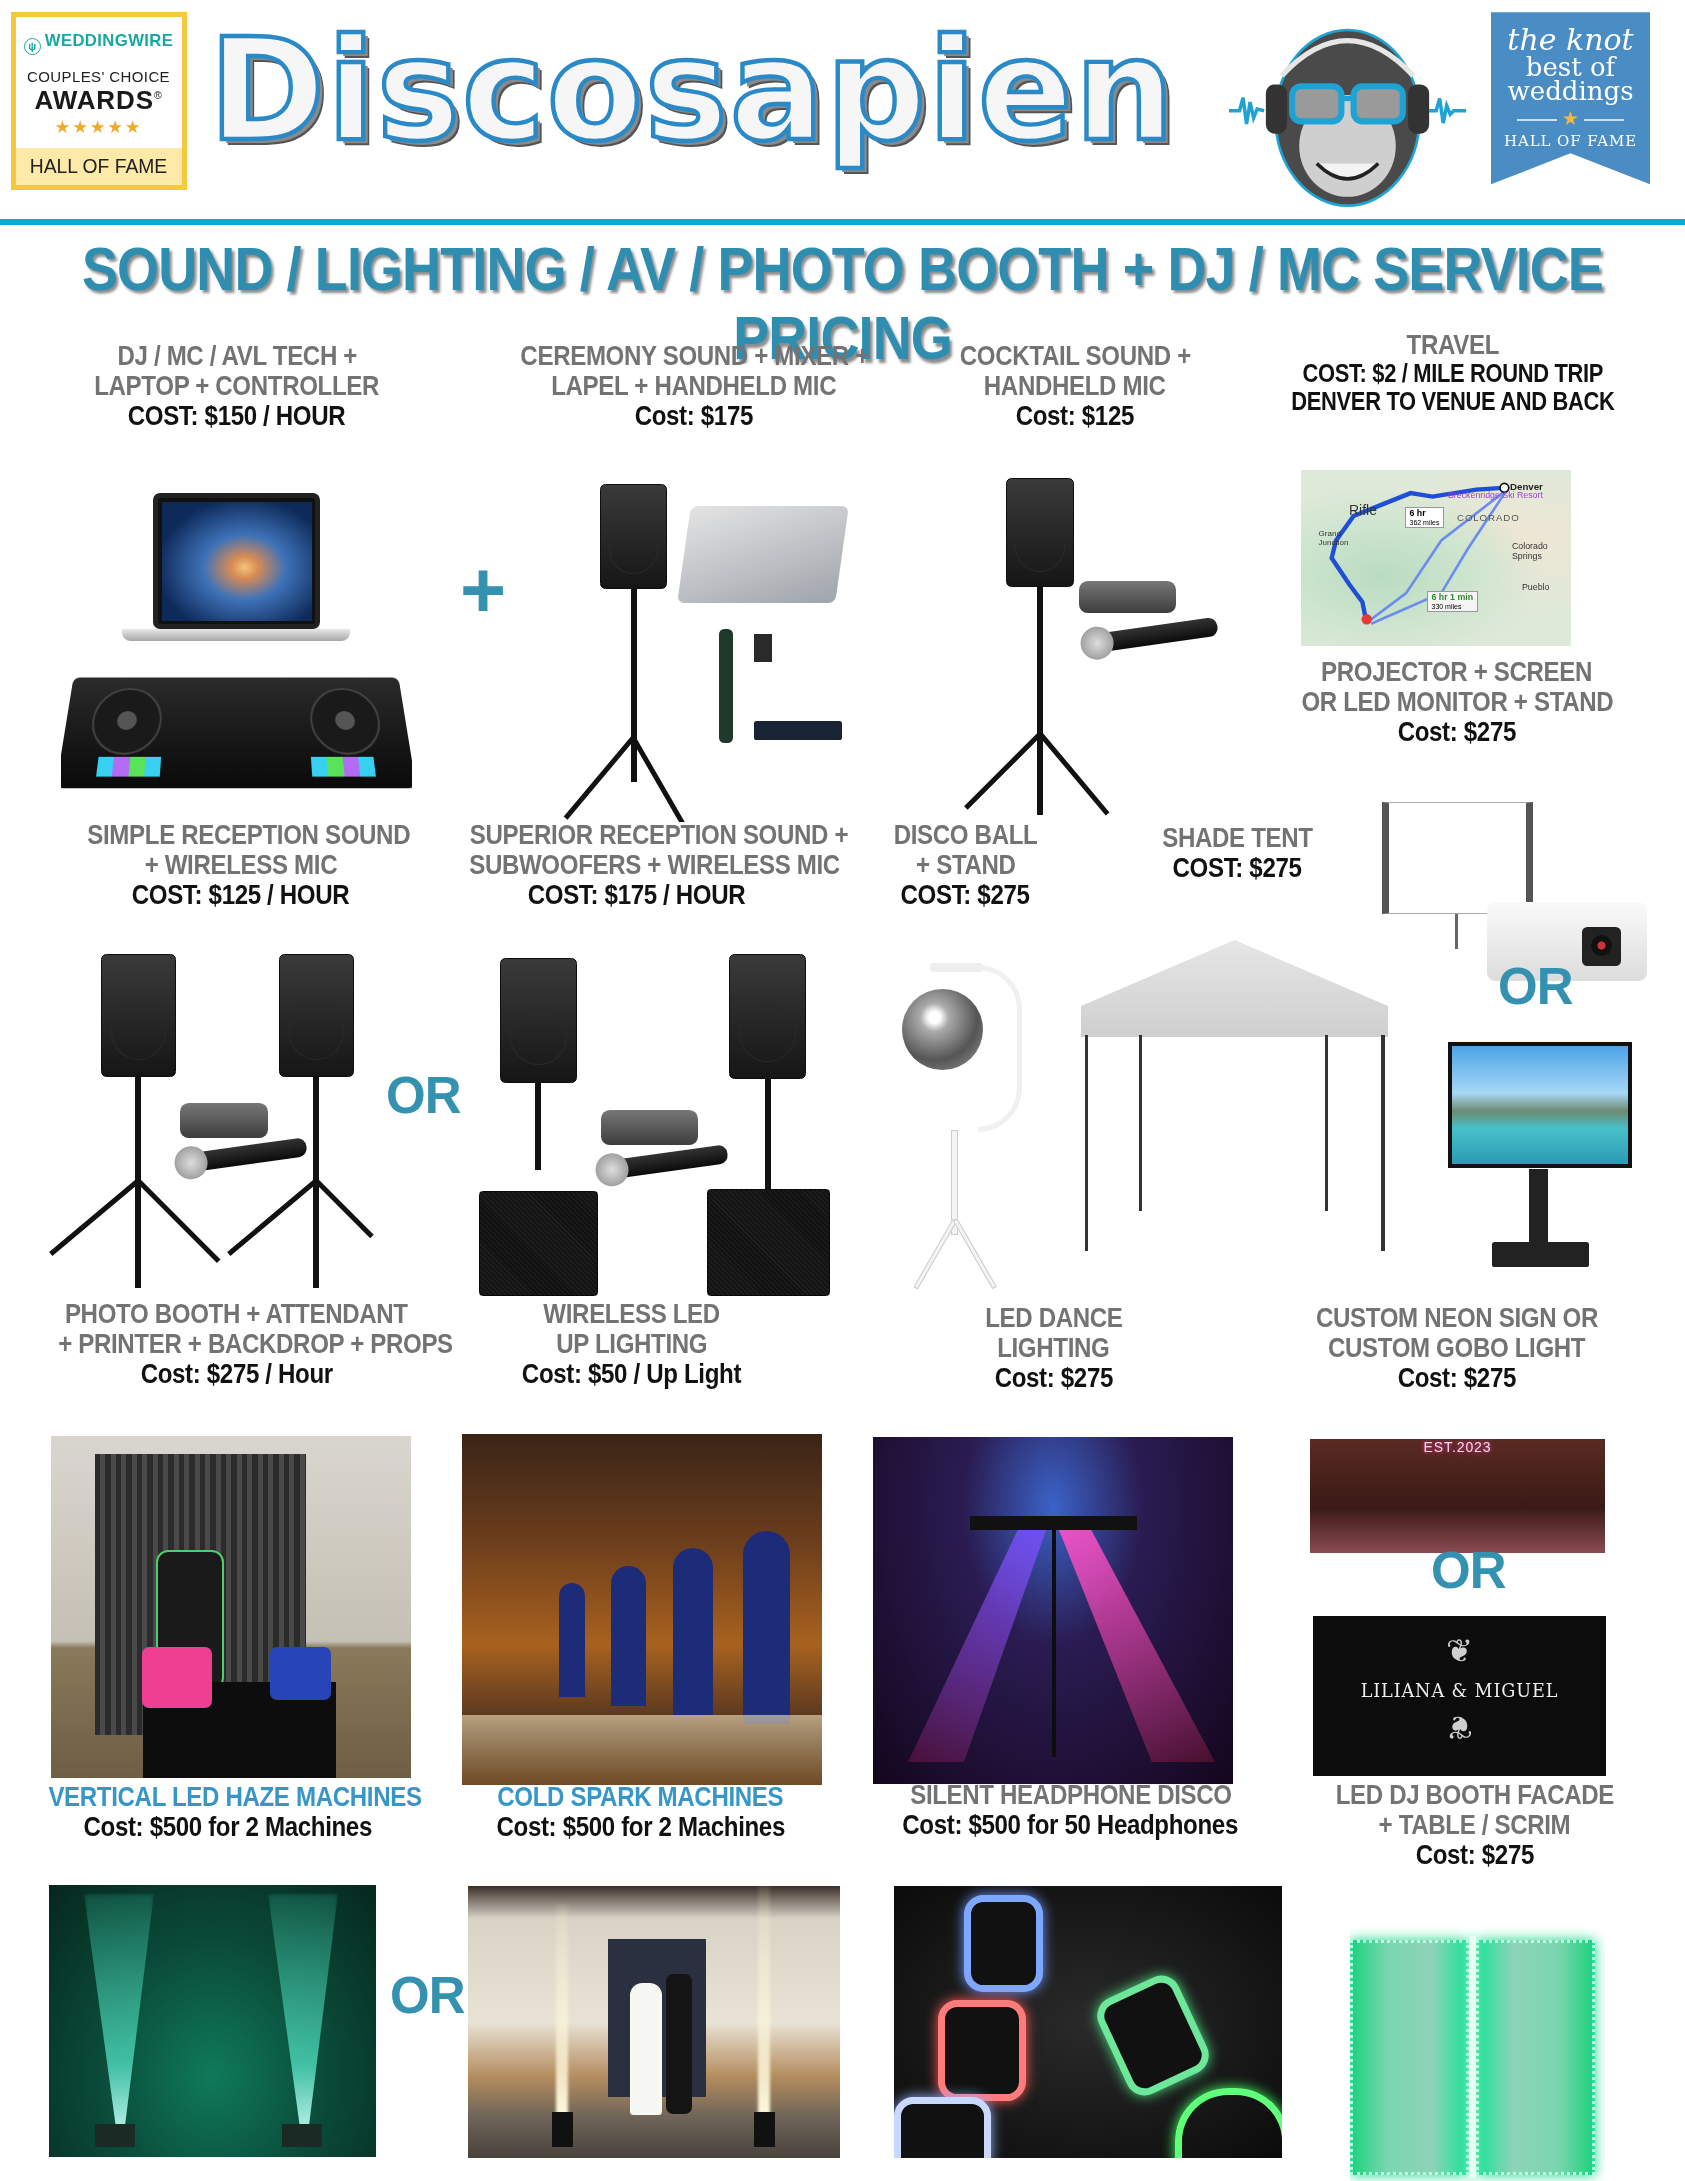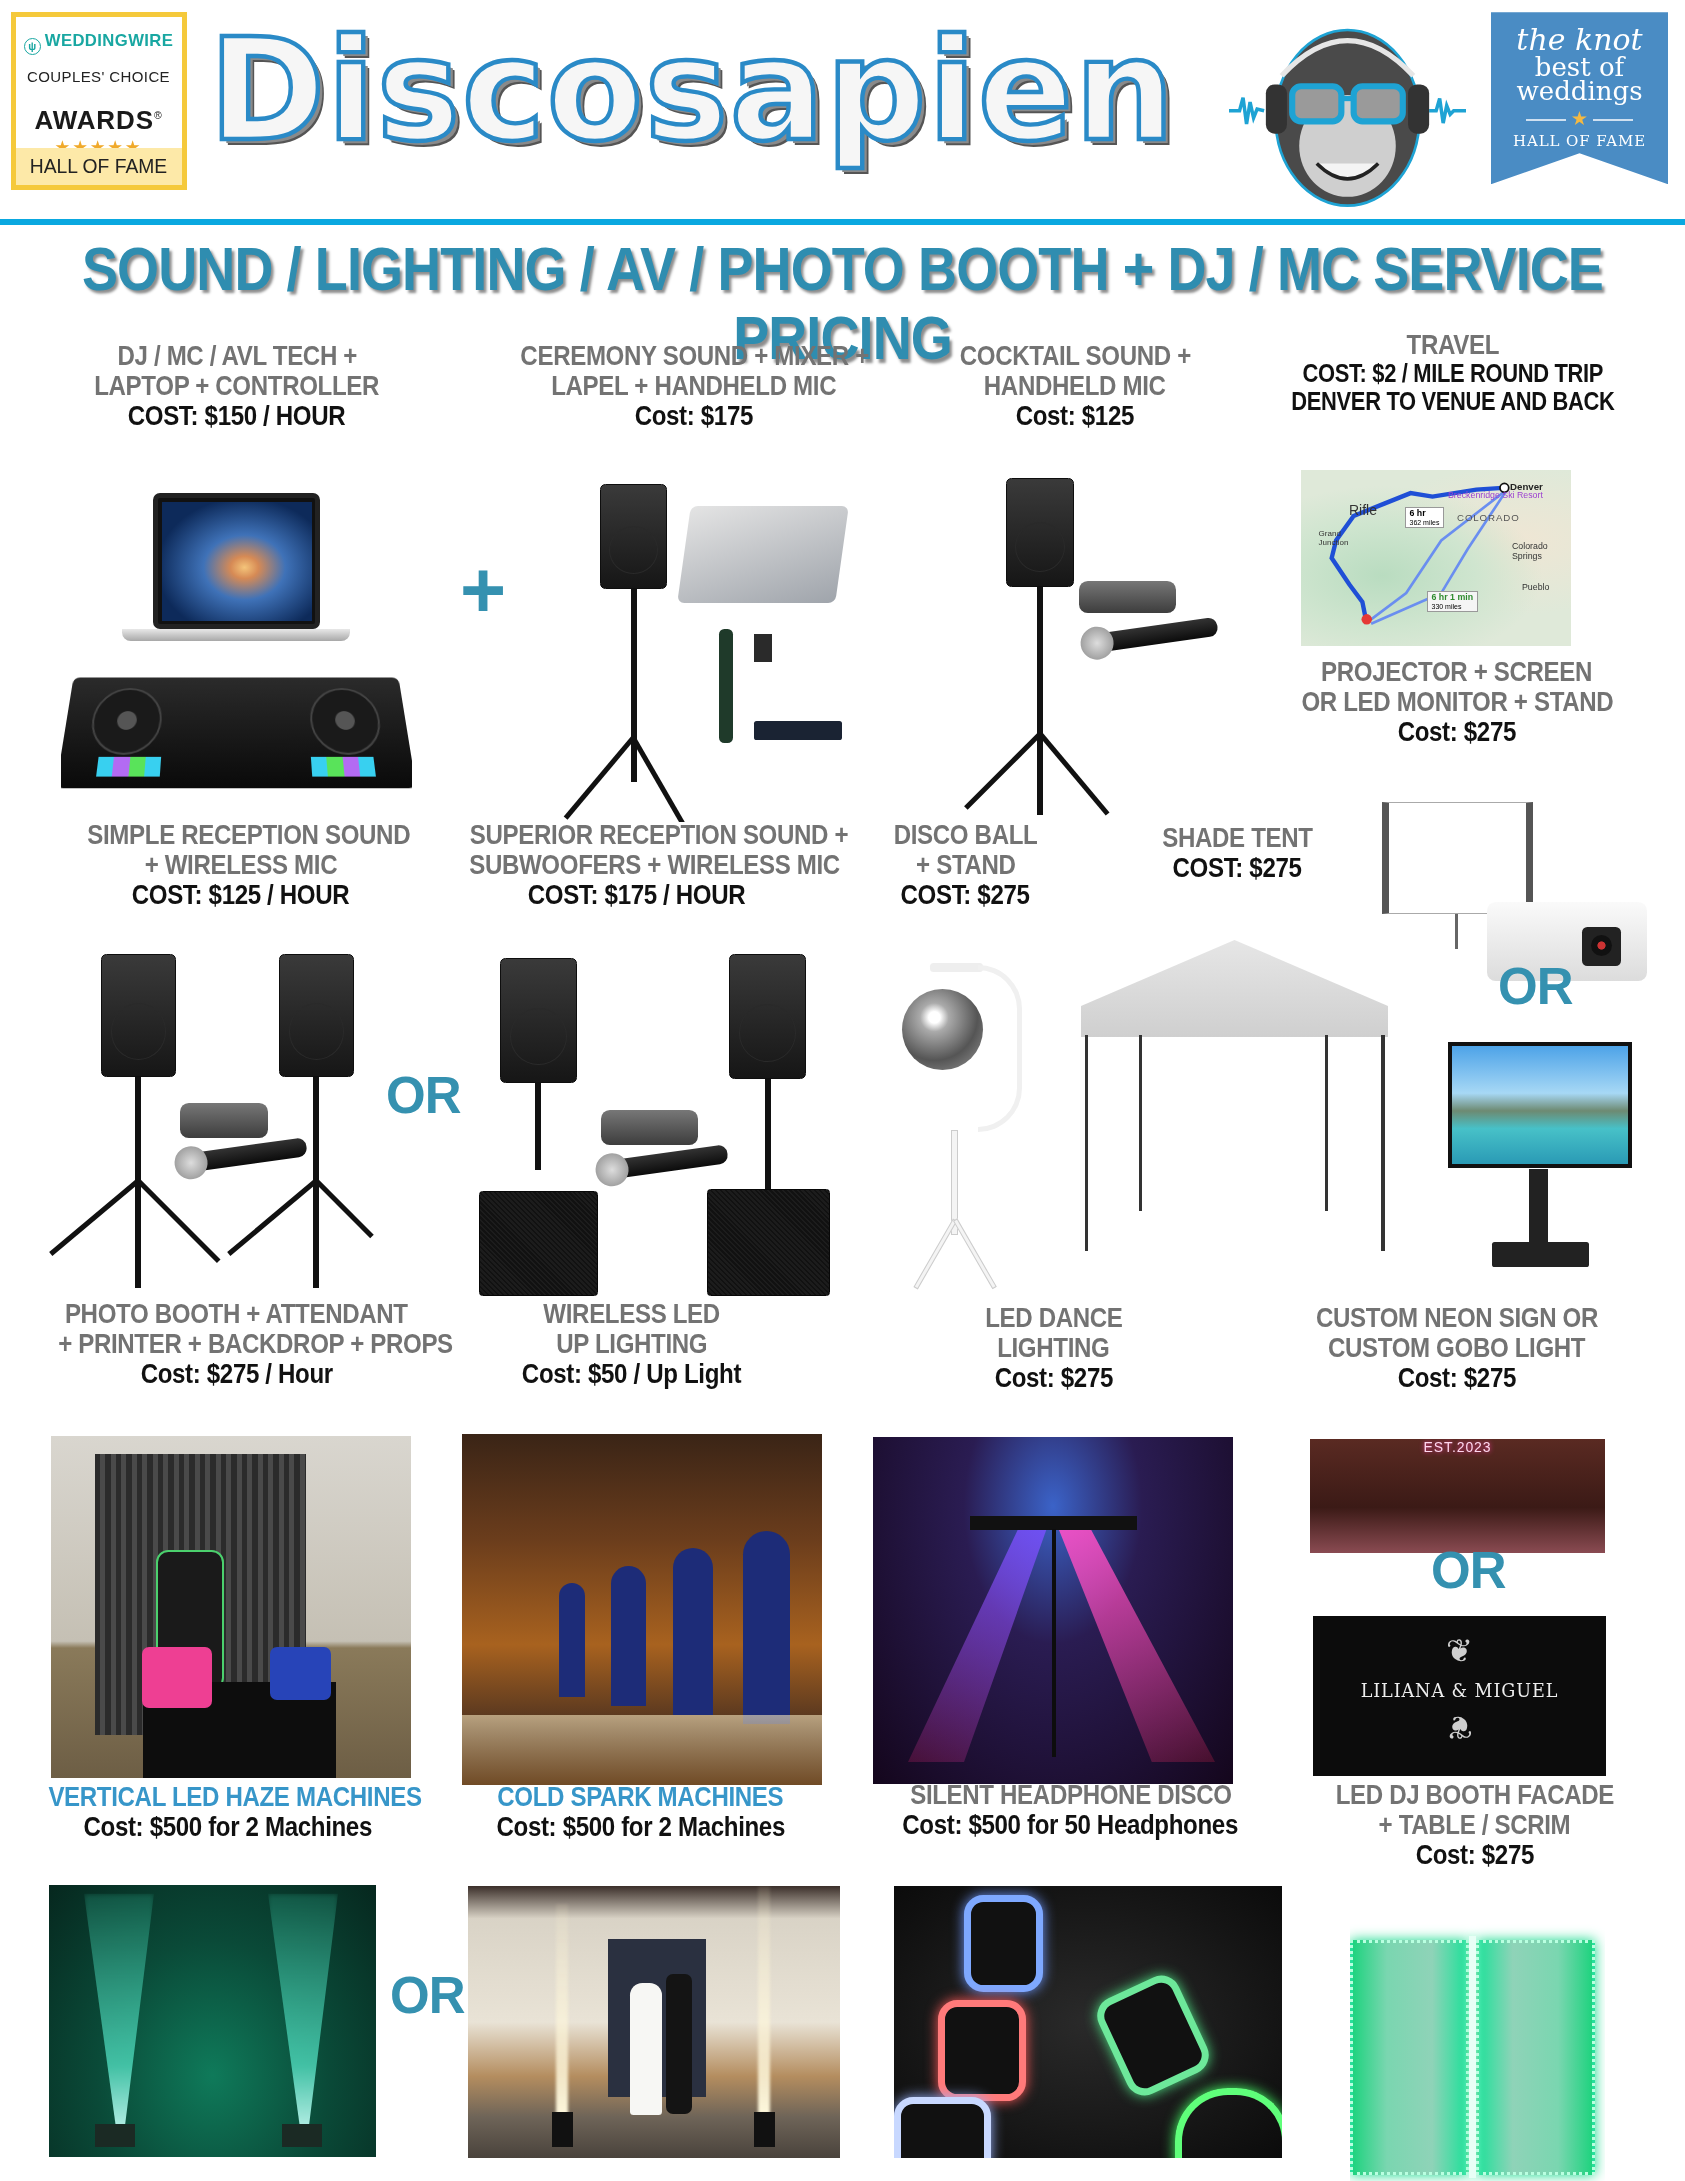--- a/index.html
+++ b/index.html
@@ -5,30 +5,30 @@
   * { box-sizing: border-box; margin: 0; padding: 0; }
   html, body { width: 1685px; height: 2181px; background: #ffffff; overflow: hidden; }
   body { position: relative; font-family: "Liberation Sans", "DejaVu Sans", sans-serif; }
   .abs { position: absolute; }
 
   
   .ww-badge { left: 10.5px; top: 12.3px; width: 176px; height: 178px; border: 5.3px solid #f5c93b; background: #fff; text-align: center; }
   .ww-brand { margin-top: 14px; font-size: 16.7px; font-weight: bold; color: #19a7a2; letter-spacing: 0.4px; }
   .ww-brand .ring { display:inline-block; width:17.6px; height:17.6px; border:1.8px solid #19a7a2; border-radius:50%; vertical-align:-3.5px; margin-right:3.5px; font-size:10.5px; line-height:14px; }
   .ww-cc { margin-top: 12.3px; font-size: 15px; color: #222; letter-spacing: 0.4px; }
-  .ww-awards { font-size: 26px; font-weight: 900; color: #1a1a1a; letter-spacing: 0.9px; margin-top: 20px; }
+  .ww-awards { font-size: 26px; font-weight: 900; color: #1a1a1a; letter-spacing: 0.9px; margin-top: 0; }
   .ww-awards sup { font-size: 10.5px; font-weight: normal; }
   .ww-stars { color: #f0a92a; font-size: 17.6px; letter-spacing: 1.8px; margin-top: 1.8px; }
   .ww-hof { position: absolute; left: 0; right: 0; bottom: 0; height: 37px; background: #fde9a8; font-size: 19.3px; color: #222; line-height: 37px; }
 
   .logo-text { left: 209px; top: 21px; font-size: 140px; font-weight: bold; color: #f6f6f6; letter-spacing: 1.8px; line-height: 1;
     -webkit-text-stroke: 4.4px #2a8ac7; text-shadow: 4.4px 4.4px 0 #8a8a8a, 6.1px 6.1px 0 #555; font-family: "DejaVu Sans", sans-serif; }
 
   .monkey { left: 1229px; top: 14px; width: 237px; height: 198px; }
-  .knot { left: 1491px; top: 12.3px; width: 177px; height: 172px; background: #4a8cc4;
+  .knot { left: 1491px; top: 12.3px; width: 159px; height: 172px; background: #4a8cc4;
     clip-path: polygon(0 0, 100% 0, 100% 100%, 50% 82%, 0 100%); text-align: center; color: #fff; }
   .knot-1 { font-family: "DejaVu Serif", serif; font-style: italic; font-size: 30px; margin-top: 12.3px; line-height: 1; }
   .knot-2 { font-family: "DejaVu Serif", serif; font-size: 26px; line-height: 0.95; }
   .knot-star { color: #f4b942; font-size: 19.3px; margin-top: 3.5px; }
   .knot-star::before, .knot-star::after { content: ""; display: inline-block; width: 40px; border-top: 2.6px double #cfe0f0; vertical-align: middle; margin: 0 5.3px; }
   .knot-hof { font-family: "DejaVu Serif", serif; font-size: 15px; letter-spacing: 0.9px; margin-top: 1.8px; }
 
   .divider { left: 0; top: 219px; width: 1685px; height: 6.1px; background: #0aa8e0; }
 
   .page-title { left: 0; top: 241px; width: 1685px; text-align: center; font-size: 54px; font-weight: bold; color: #2f8db0;

